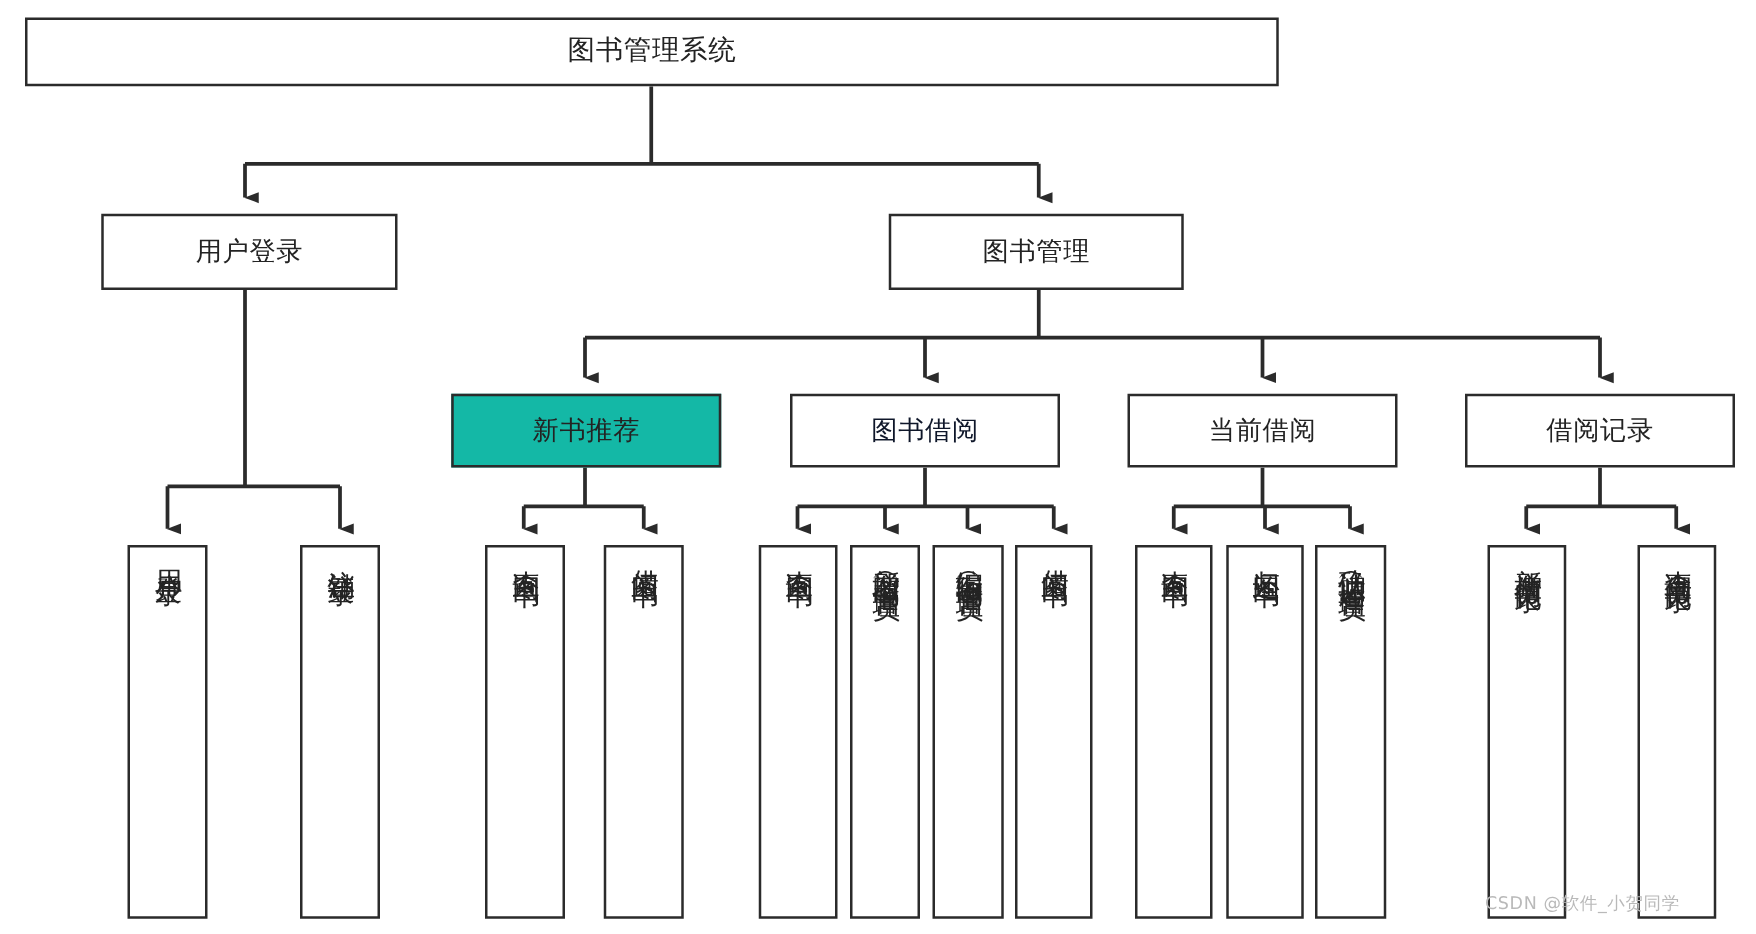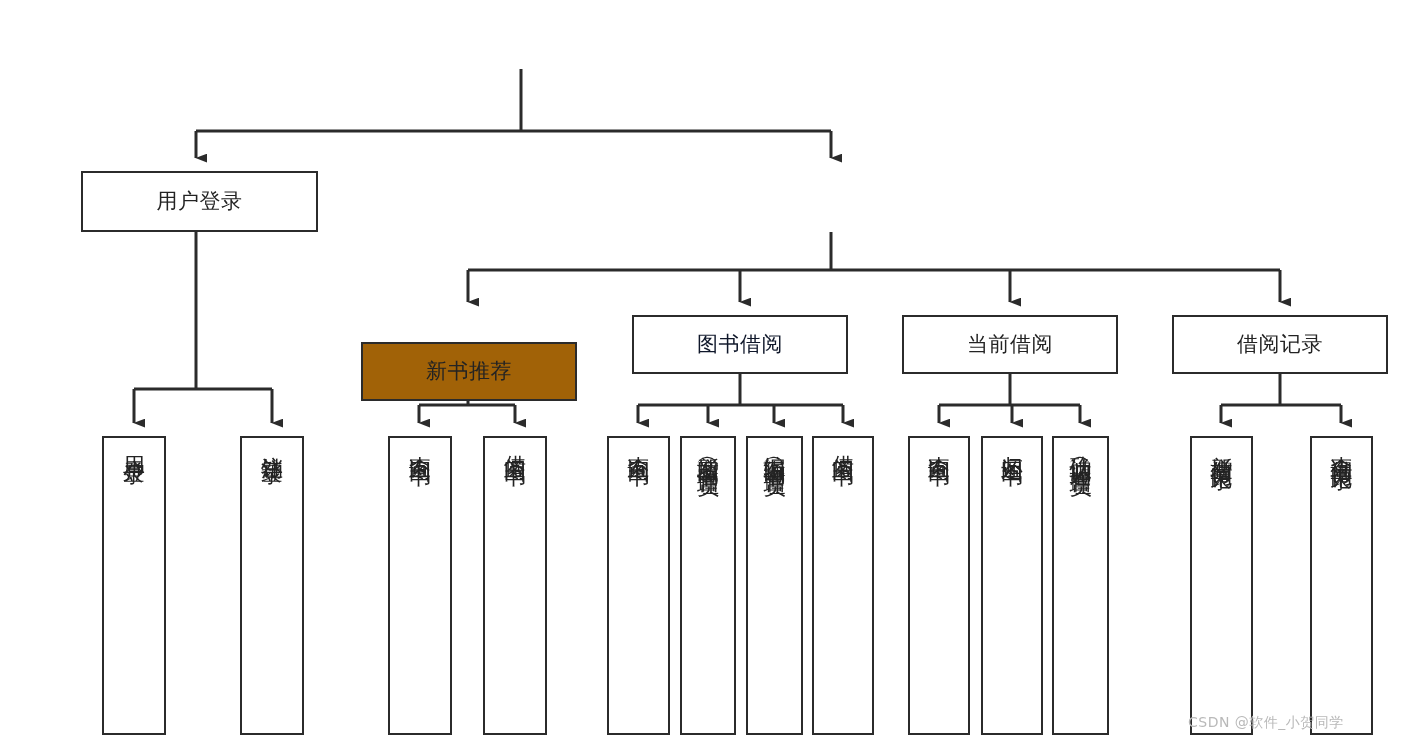--- a/index.html
+++ b/index.html
@@ -121,26 +121,32 @@
       <line x1="1012" y1="405" x2="1012" y2="423" marker-end="url(#arrowhead)"></line>
       <line x1="1080" y1="405" x2="1080" y2="423" marker-end="url(#arrowhead)"></line>
 
       <line x1="1280" y1="374" x2="1280" y2="405"></line>
       <line x1="1221" y1="405" x2="1341" y2="405"></line>
       <line x1="1221" y1="405" x2="1221" y2="423" marker-end="url(#arrowhead)"></line>
       <line x1="1341" y1="405" x2="1341" y2="423" marker-end="url(#arrowhead)"></line>
     </g>
   </svg>
 
+  <div class="node root horizontal" style="left: 20px; top: 14px; width: 1003px; height: 55px; border-color: rgb(43, 43, 43); background: rgb(255, 255, 255);">
+    <span class="node-label" style="color: rgb(35, 35, 35);">图书管理系统</span>
+  </div>
 
   <div class="node horizontal" style="left: 81px; top: 171px; width: 237px; height: 61px; border-color: rgb(43, 43, 43); background: rgb(255, 255, 255);">
     <span class="node-label" style="color: rgb(35, 35, 35);">用户登录</span>
   </div>
+  <div class="node horizontal" style="left: 711px; top: 171px; width: 236px; height: 61px; border-color: rgb(43, 43, 43); background: rgb(255, 255, 255);">
+    <span class="node-label" style="color: rgb(35, 35, 35);">图书管理</span>
+  </div>
 
-  <div class="node horizontal" style="left: 361px; top: 315px; width: 216px; height: 59px; border-color: rgb(43, 43, 43); background: #a16207; margin-top: 27px;">
+  <div class="node horizontal" style="left: 361px; top: 315px; width: 216px; height: 59px; border-color: rgb(43, 43, 43); background: #14b8a6;">
     <span class="node-label" style="color: rgb(35, 35, 35);">新书推荐</span>
   </div>
   <div class="node horizontal" style="left: 632px; top: 315px; width: 216px; height: 59px; border-color: rgb(43, 43, 43); background: rgb(255, 255, 255);">
     <span class="node-label" style="color: #0f172a;">图书借阅</span>
   </div>
   <div class="node horizontal" style="left: 902px; top: 315px; width: 216px; height: 59px; border-color: rgb(43, 43, 43); background: rgb(255, 255, 255);">
     <span class="node-label" style="color: rgb(35, 35, 35);">当前借阅</span>
   </div>
   <div class="node horizontal" style="left: 1172px; top: 315px; width: 216px; height: 59px; border-color: rgb(43, 43, 43); background: rgb(255, 255, 255);">
     <span class="node-label" style="color: rgb(35, 35, 35);">借阅记录</span>

